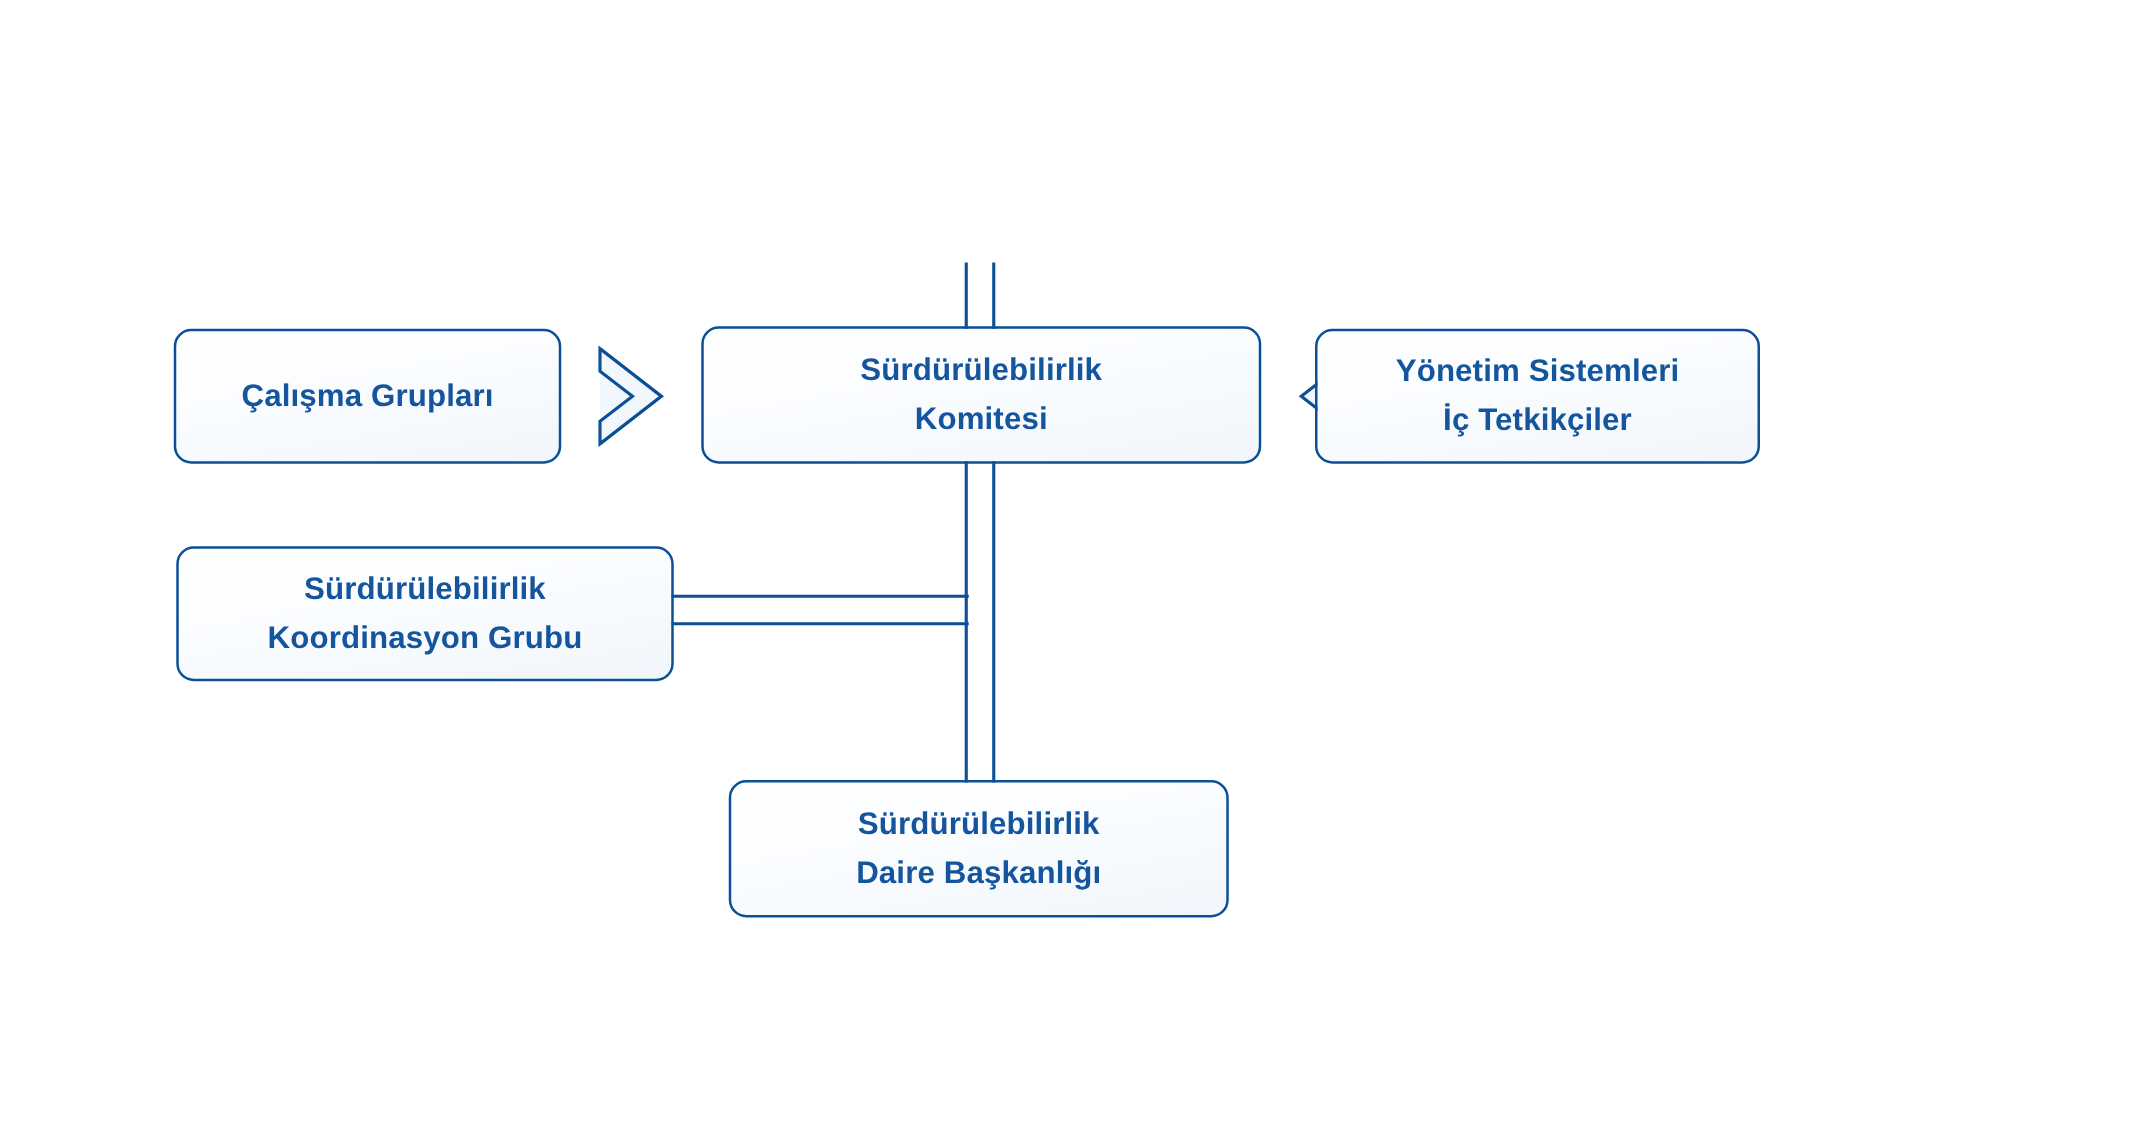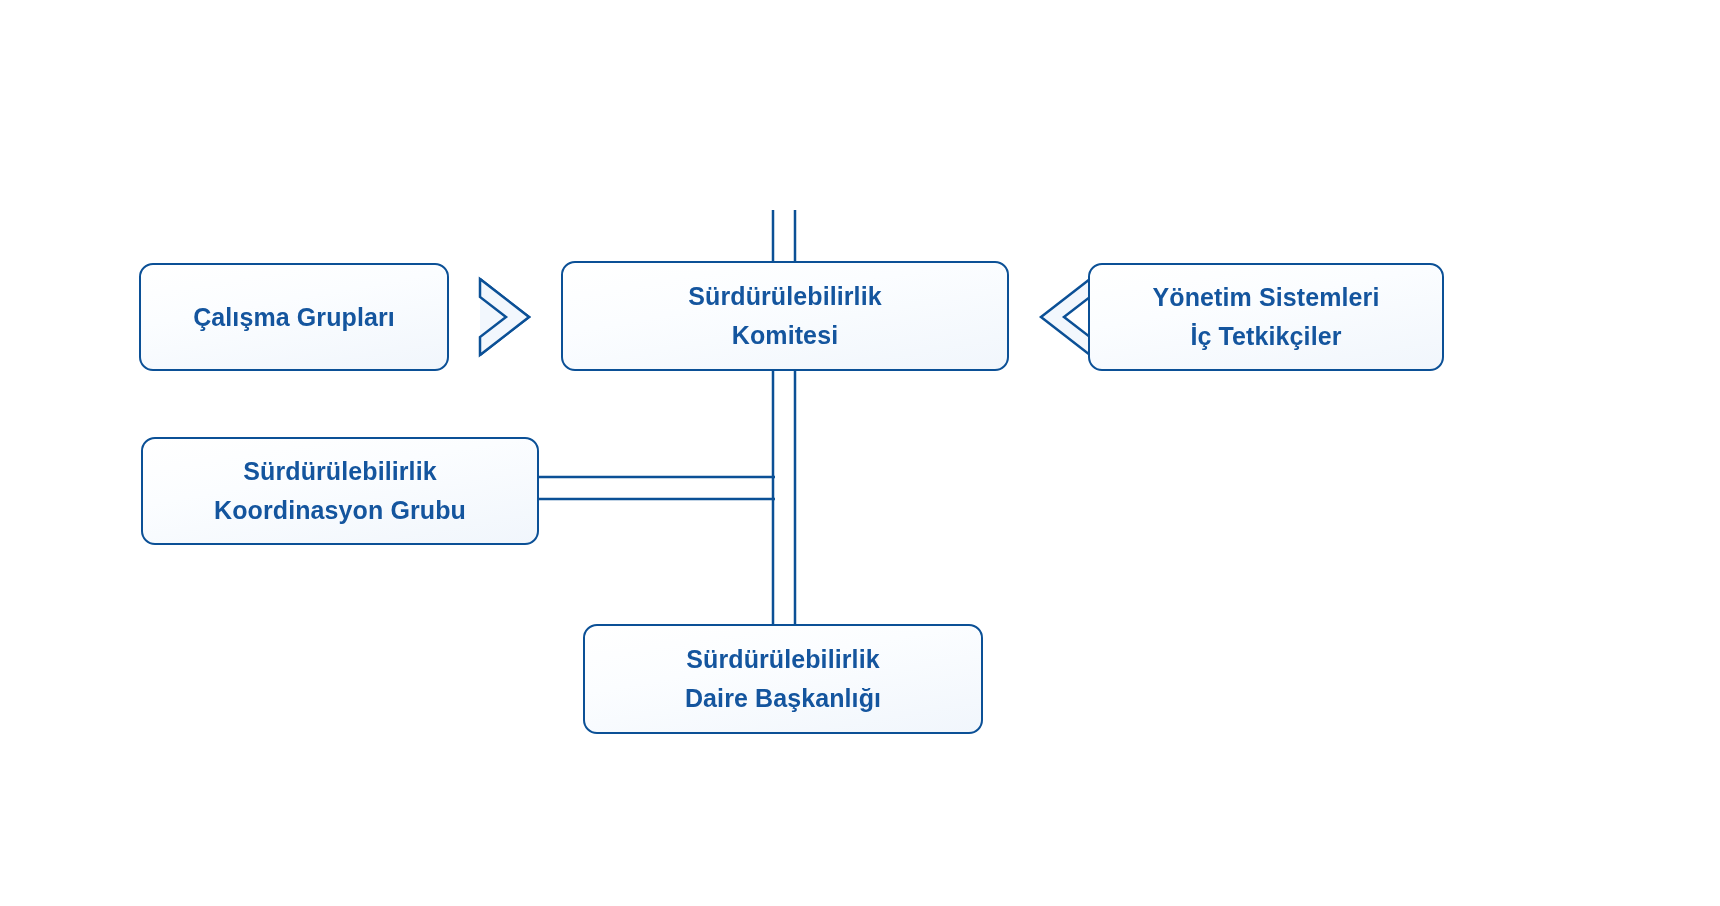--- a/index.html
+++ b/index.html
@@ -45,21 +45,21 @@
     font-weight: 600;
     line-height: 1.55;
     letter-spacing: 0.1px;
     white-space: pre-line;
     padding: 0 14px;
   }
   
   #node-yonetim-kurulu      { left: 561px;  top: 104px; width: 448px; height: 108px; }
   #node-komite              { left: 561px;  top: 261px; width: 448px; height: 110px; }
   #node-calisma-gruplari    { left: 139px;  top: 263px; width: 310px; height: 108px; }
-  #node-yonetim-sistemleri  { left: 1088px; top: 263px; width: 356px; height: 108px; }
+  #node-yonetim-sistemleri  { left: 1052px; top: 263px; width: 356px; height: 108px; }
   #node-koordinasyon        { left: 141px;  top: 437px; width: 398px; height: 108px; }
   #node-daire-baskanligi    { left: 583px;  top: 624px; width: 400px; height: 110px; }
 </style>
 </head>
 <body>
 
 <div id="diagram-root">
 
   <svg id="connector-layer" viewBox="0 0 1720 906" width="1720" height="906" xmlns="http://www.w3.org/2000/svg">
 

